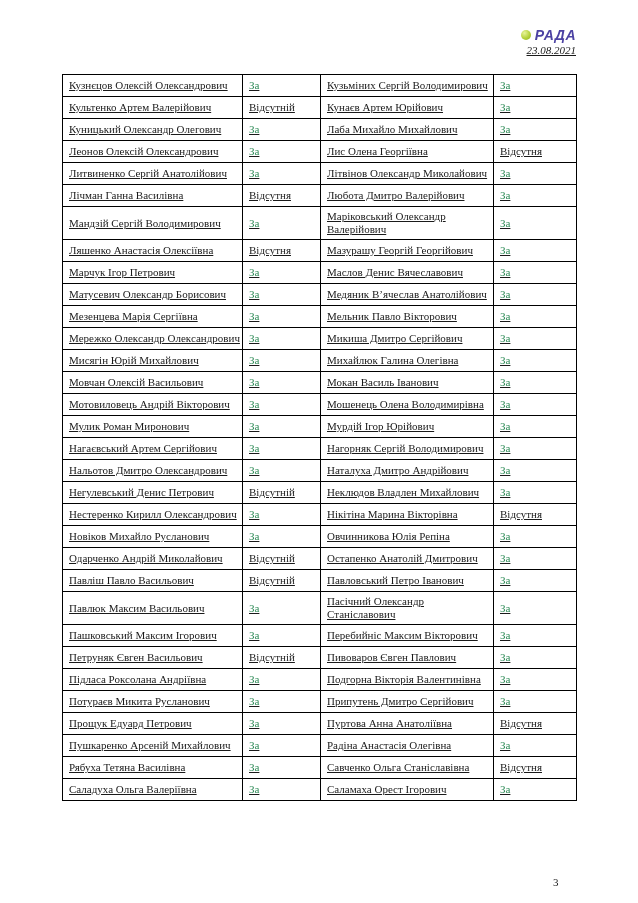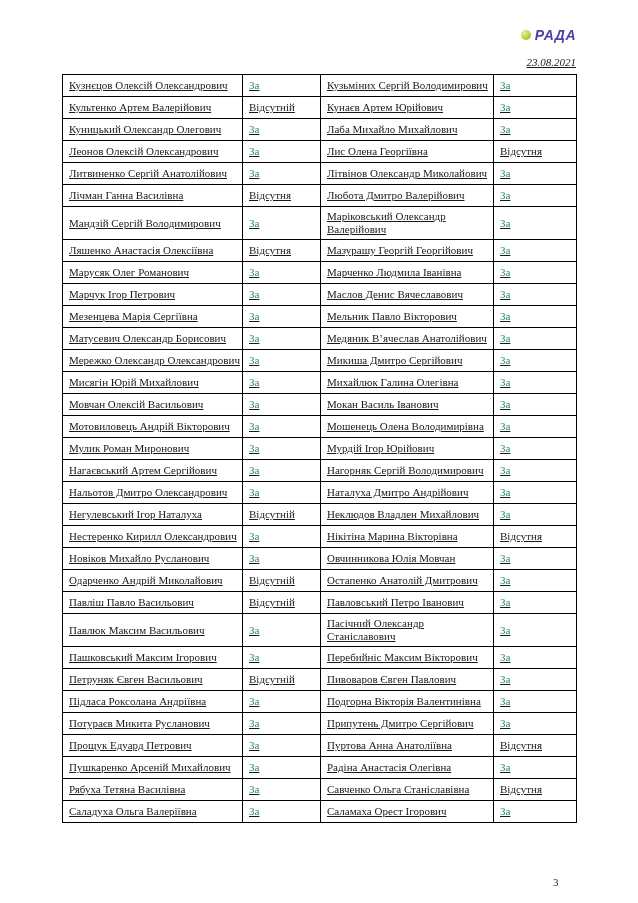--- a/index.html
+++ b/index.html
@@ -39,21 +39,21 @@
     font-weight: bold;
     font-style: italic;
     font-size: 14px;
     letter-spacing: 0.5px;
     line-height: 1;
   }
   .header-date {
     font-style: italic;
     font-size: 11px;
     text-decoration: underline;
-    margin-top: 14px;
+    margin-top: 2px;
     color: #1a1a1a;
   }
   table.vote-table {
     position: absolute;
     left: 62px;
     top: 74px;
     width: 514px;
     border-collapse: collapse;
     table-layout: fixed;
     border: 1.5px solid #000;
@@ -142,44 +142,38 @@
         <td>Маріковський Олександр Валерійович</td>
         <td style="color: rgb(46, 139, 87);">За</td>
       </tr>
       <tr>
         <td>Ляшенко Анастасія Олексіївна</td>
         <td style="color: rgb(26, 26, 26);">Відсутня</td>
         <td>Мазурашу Георгій Георгійович</td>
         <td style="color: rgb(46, 139, 87);">За</td>
       </tr>
       <tr>
-        <td>Марусяк Олег Романович</td>
-        <td style="color: rgb(46, 139, 87);">За</td>
-        <td>Марченко Людмила Іванівна</td>
-        <td style="color: rgb(46, 139, 87);">За</td>
-      </tr>
-      <tr>
         <td>Марчук Ігор Петрович</td>
         <td style="color: rgb(46, 139, 87);">За</td>
         <td>Маслов Денис Вячеславович</td>
         <td style="color: rgb(46, 139, 87);">За</td>
       </tr>
       <tr>
+        <td>Матусевич Олександр Борисович</td>
+        <td style="color: rgb(46, 139, 87);">За</td>
+        <td>Медяник В’ячеслав Анатолійович</td>
+        <td style="color: rgb(46, 139, 87);">За</td>
+      </tr>
+      <tr>
         <td>Мезенцева Марія Сергіївна</td>
         <td style="color: rgb(46, 139, 87);">За</td>
         <td>Мельник Павло Вікторович</td>
         <td style="color: rgb(46, 139, 87);">За</td>
       </tr>
       <tr>
-        <td>Матусевич Олександр Борисович</td>
-        <td style="color: rgb(46, 139, 87);">За</td>
-        <td>Медяник В’ячеслав Анатолійович</td>
-        <td style="color: rgb(46, 139, 87);">За</td>
-      </tr>
-      <tr>
         <td>Мережко Олександр Олександрович</td>
         <td style="color: rgb(46, 139, 87);">За</td>
         <td>Микиша Дмитро Сергійович</td>
         <td style="color: rgb(46, 139, 87);">За</td>
       </tr>
       <tr>
         <td>Мисягін Юрій Михайлович</td>
         <td style="color: rgb(46, 139, 87);">За</td>
         <td>Михайлюк Галина Олегівна</td>
         <td style="color: rgb(46, 139, 87);">За</td>
@@ -208,35 +202,35 @@
         <td>Нагорняк Сергій Володимирович</td>
         <td style="color: rgb(46, 139, 87);">За</td>
       </tr>
       <tr>
         <td>Нальотов Дмитро Олександрович</td>
         <td style="color: rgb(46, 139, 87);">За</td>
         <td>Наталуха Дмитро Андрійович</td>
         <td style="color: rgb(46, 139, 87);">За</td>
       </tr>
       <tr>
-        <td>Негулевський Ігор Наталуха</td>
+        <td>Негулевський Денис Петрович</td>
         <td style="color: rgb(26, 26, 26);">Відсутній</td>
         <td>Неклюдов Владлен Михайлович</td>
         <td style="color: rgb(46, 139, 87);">За</td>
       </tr>
       <tr>
         <td>Нестеренко Кирилл Олександрович</td>
         <td style="color: rgb(46, 139, 87);">За</td>
         <td>Нікітіна Марина Вікторівна</td>
         <td style="color: rgb(26, 26, 26);">Відсутня</td>
       </tr>
       <tr>
         <td>Новіков Михайло Русланович</td>
         <td style="color: rgb(46, 139, 87);">За</td>
-        <td>Овчинникова Юлія Мовчан</td>
+        <td>Овчинникова Юлія Репіна</td>
         <td style="color: rgb(46, 139, 87);">За</td>
       </tr>
       <tr>
         <td>Одарченко Андрій Миколайович</td>
         <td style="color: rgb(26, 26, 26);">Відсутній</td>
         <td>Остапенко Анатолій Дмитрович</td>
         <td style="color: rgb(46, 139, 87);">За</td>
       </tr>
       <tr>
         <td>Павліш Павло Васильович</td>

